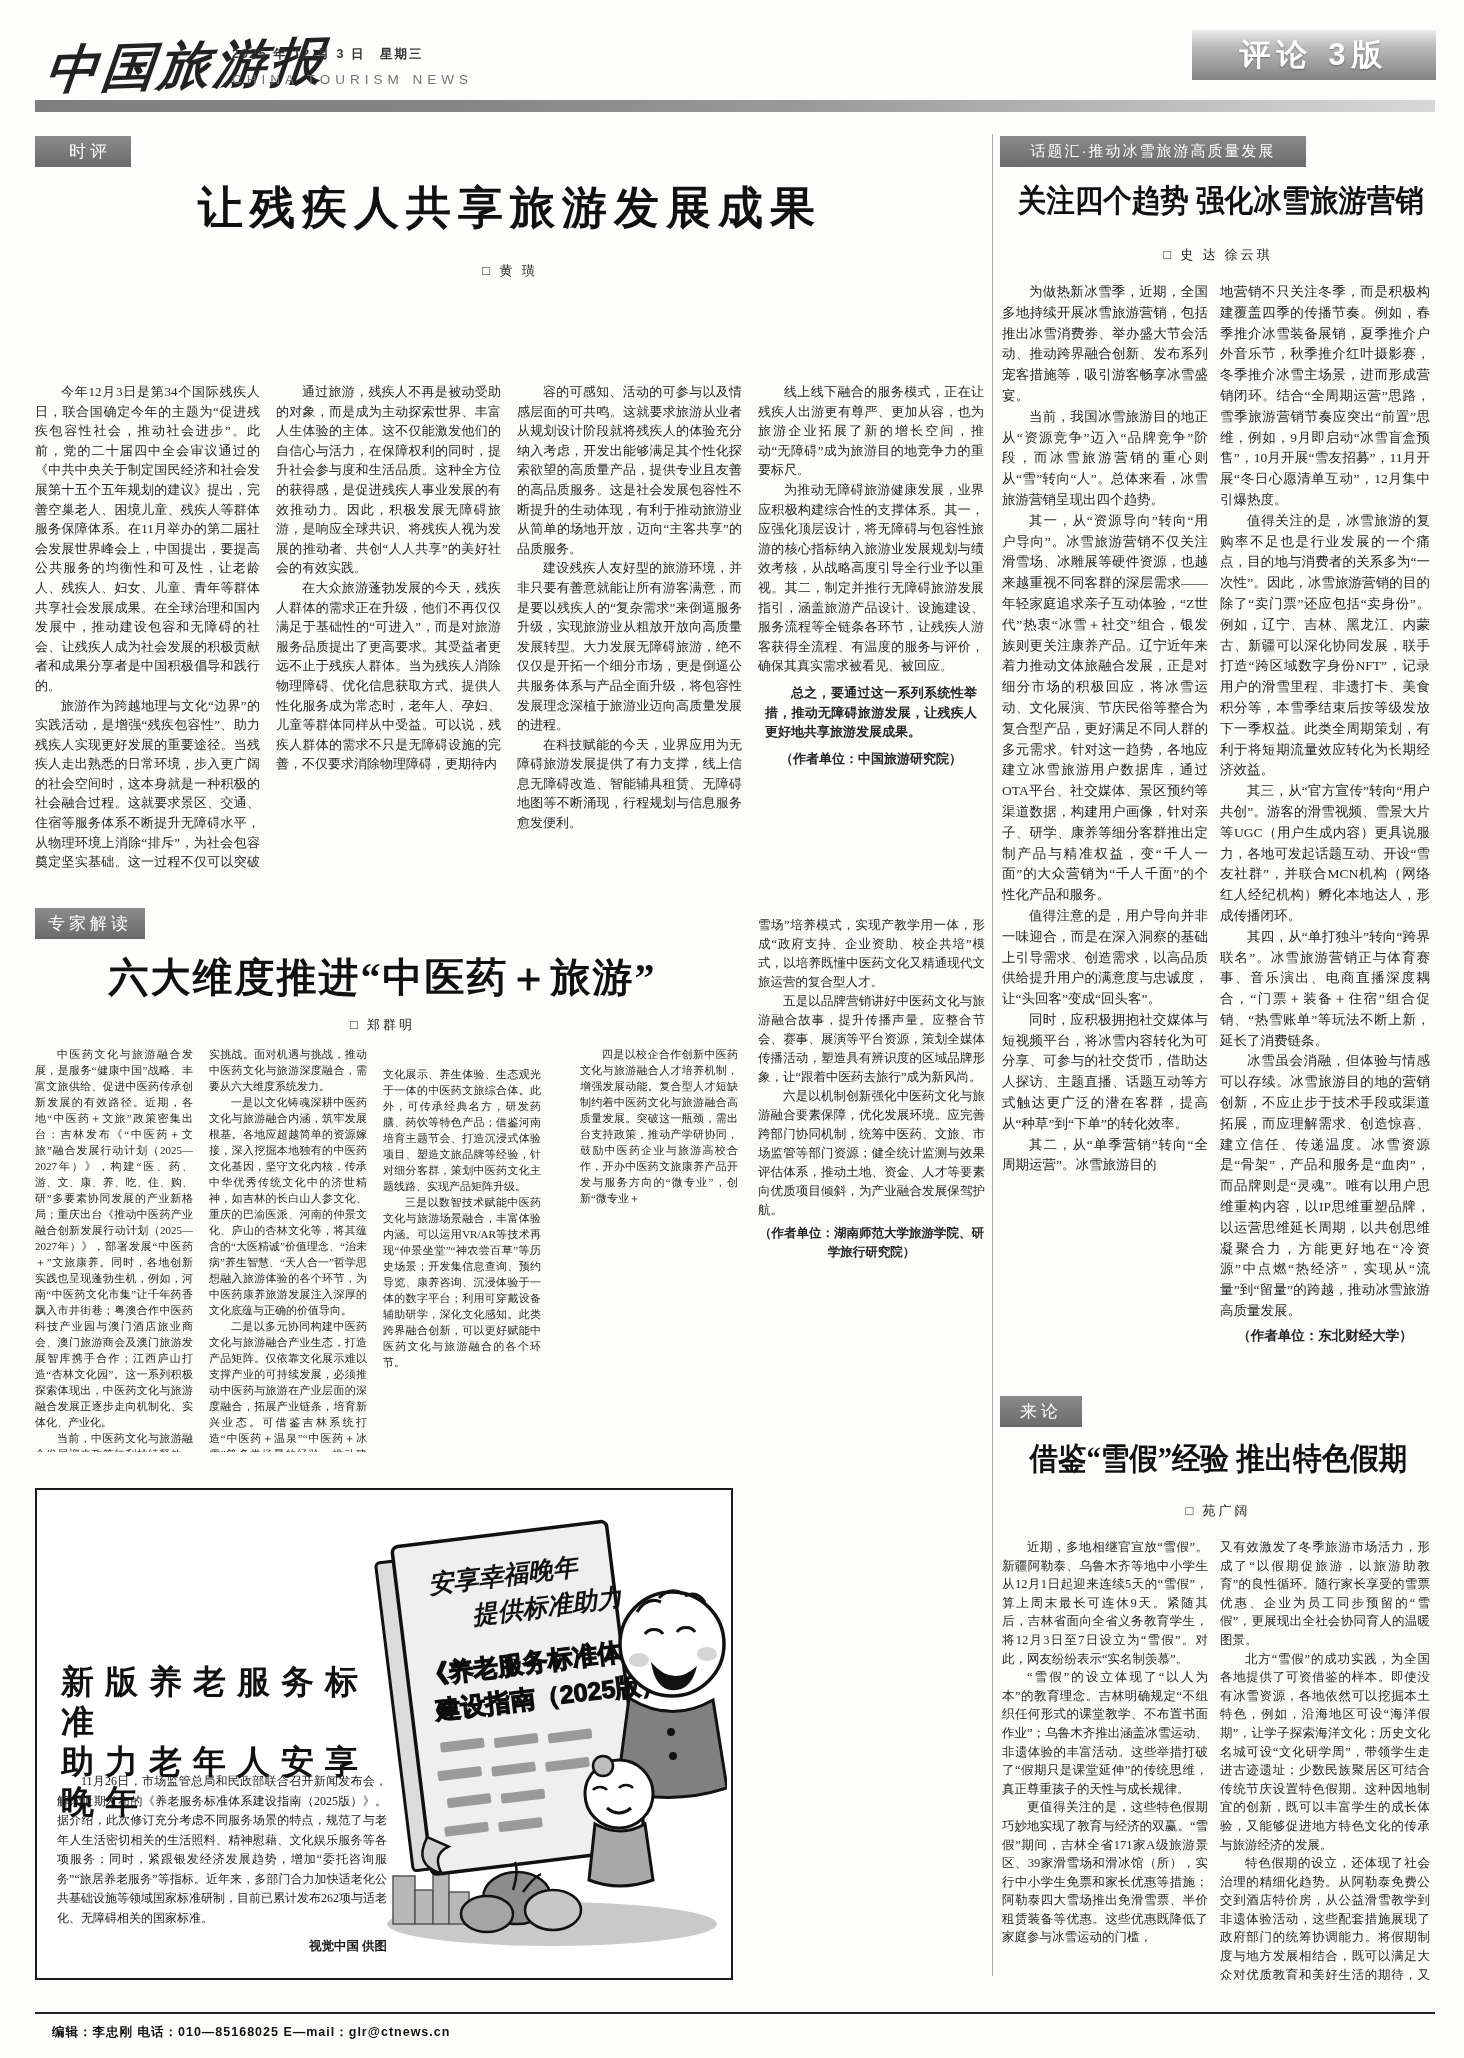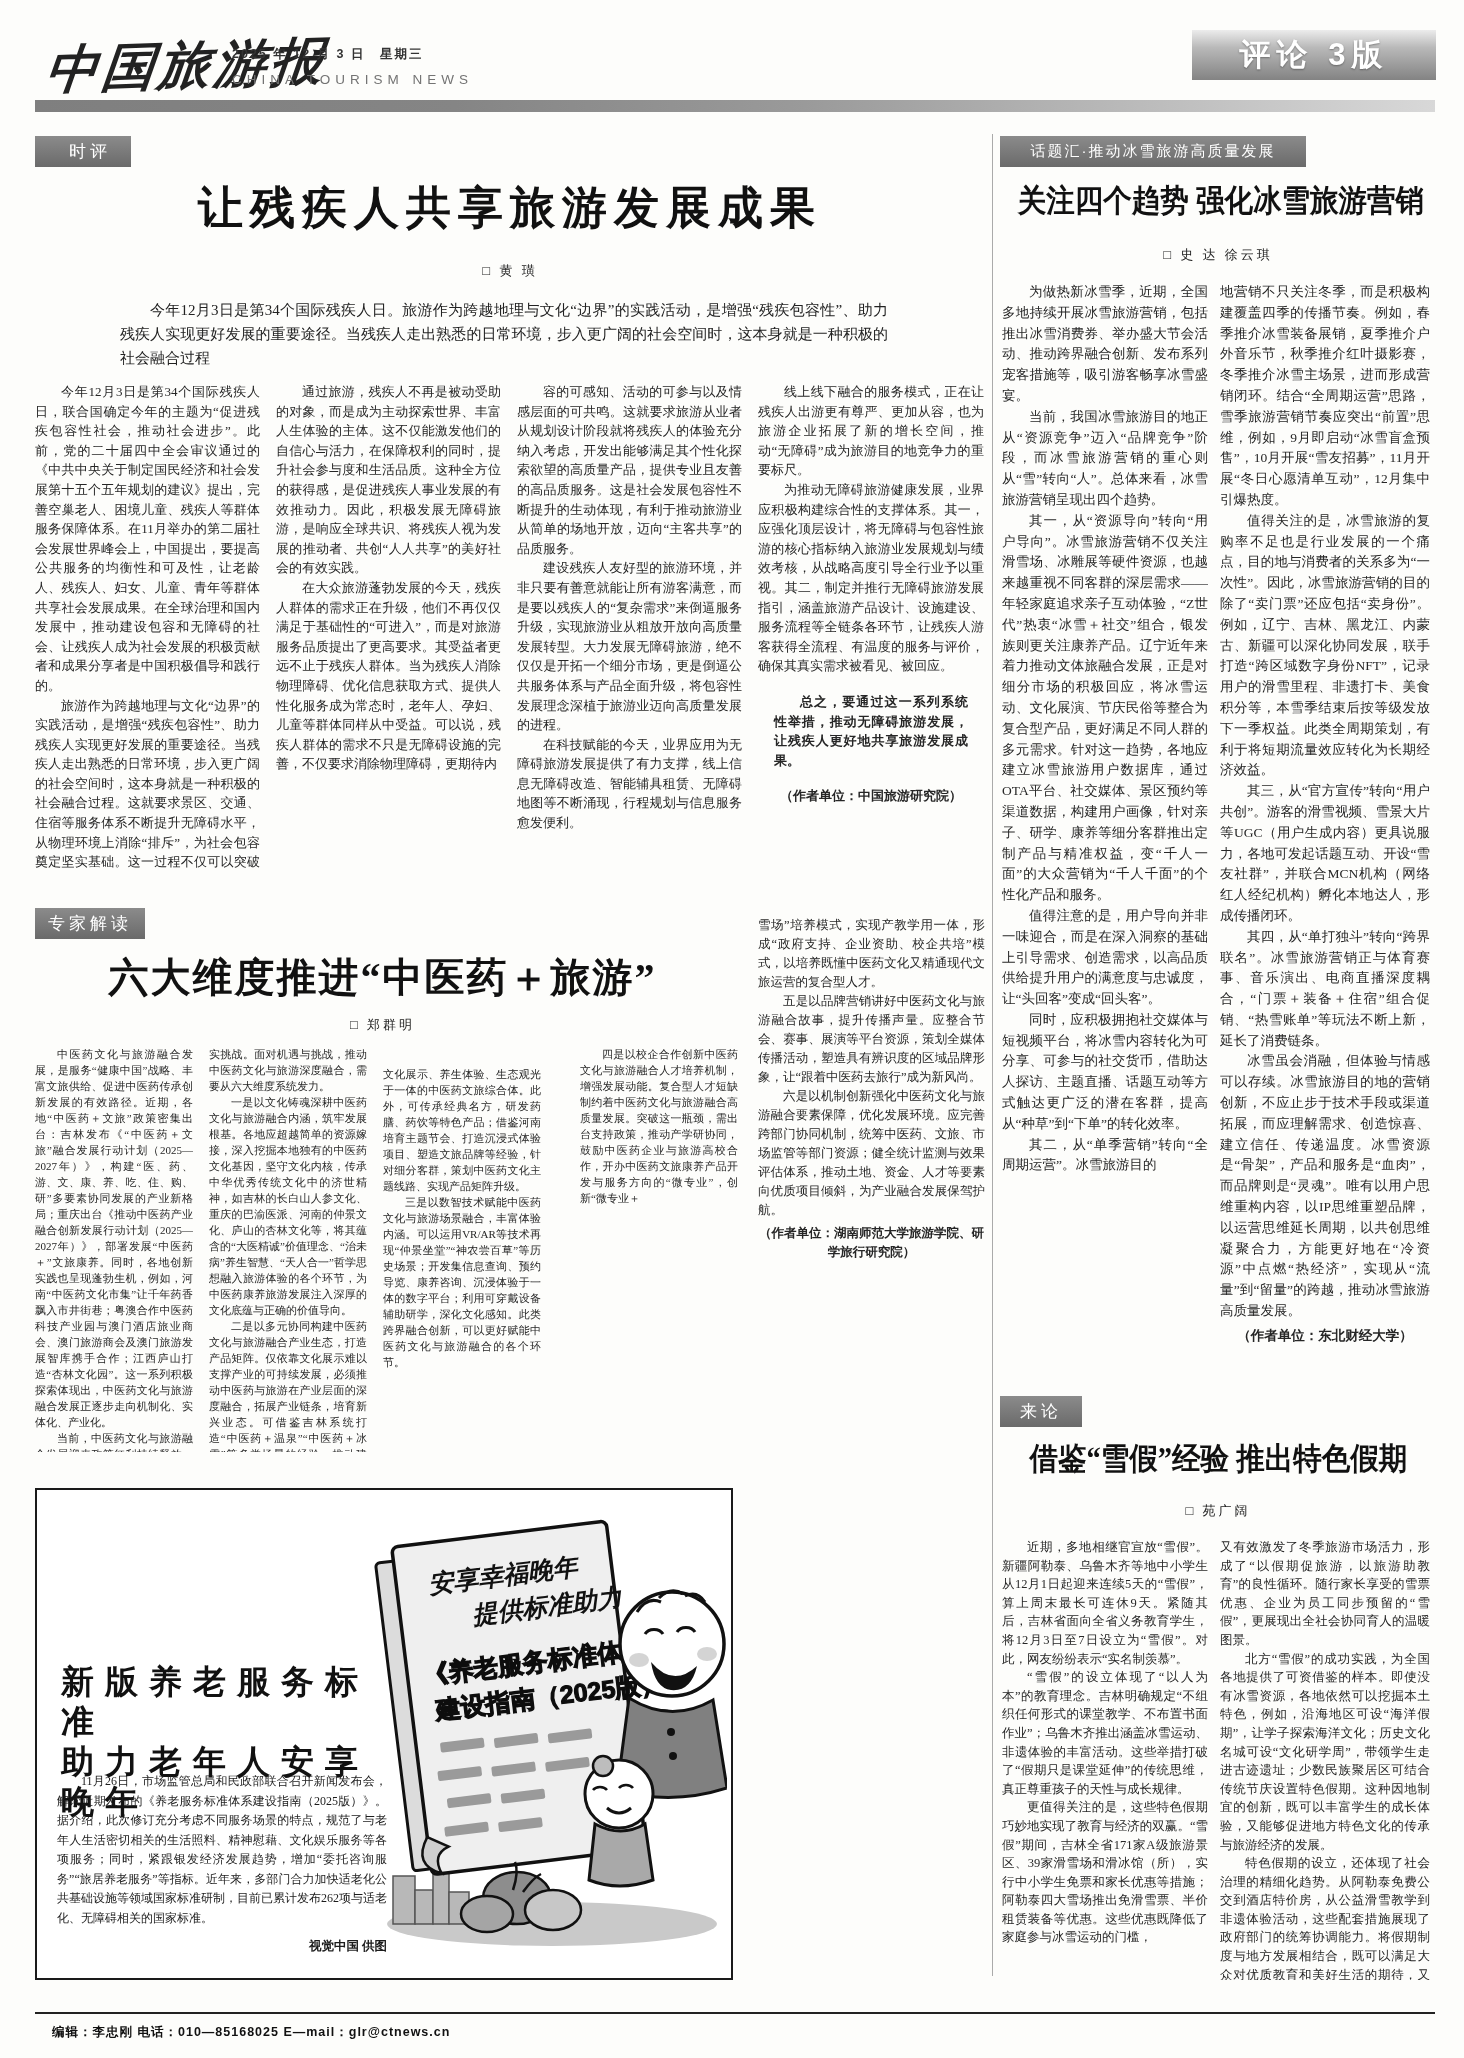--- a/index.html
+++ b/index.html
@@ -56,42 +56,39 @@
   <div class="abs masthead" style="left:42px;top:36px;">中国旅游报</div>
   <div class="abs m-date" style="left:232px;top:46px;">2025 年 12 月 3 日　星期三</div>
   <div class="abs m-eng" style="left:232px;top:72px;">CHINA TOURISM NEWS</div>
   <div class="abs badge" style="left:1192px;top:30px;width:244px;height:50px;">评论  3版</div>
   <div class="abs gradbar" style="left:35px;top:100px;width:1400px;height:12px;"></div>
   <div class="abs vdiv" style="left:992px;top:134px;height:1842px;"></div>
 
   <div class="abs seclabel" style="left:35px;top:136px;width:82px;height:31px;padding-left:14px;">时评</div>
   <div class="abs h1" style="left:35px;top:178px;width:950px;font-size:45px;letter-spacing:7px;">让残疾人共享旅游发展成果</div>
   <div class="abs byline" style="left:35px;top:262px;width:950px;">□ 黄  璜</div>
-  <div class="abs intro" style="left:120px;top:298px;width:768px;">
-    <p>今年12月3日是第34个国际残疾人日。旅游作为跨越地理与文化“边界”的实践活动，是增强“残疾包容性”、助力残疾人实现更好发展的重要途径。当残疾人走出熟悉的日常环境，步入更广阔的社会空间时，这本身就是一种积极的社会融合过程</p>
-  </div>
   <div class="abs col c-main" style="left:35px;top:382px;width:225px;height:492px;">
       <p>今年12月3日是第34个国际残疾人日，联合国确定今年的主题为“促进残疾包容性社会，推动社会进步”。此前，党的二十届四中全会审议通过的《中共中央关于制定国民经济和社会发展第十五个五年规划的建议》提出，完善空巢老人、困境儿童、残疾人等群体服务保障体系。在11月举办的第二届社会发展世界峰会上，中国提出，要提高公共服务的均衡性和可及性，让老龄人、残疾人、妇女、儿童、青年等群体共享社会发展成果。在全球治理和国内发展中，推动建设包容和无障碍的社会、让残疾人成为社会发展的积极贡献者和成果分享者是中国积极倡导和践行的。</p>
       <p>旅游作为跨越地理与文化“边界”的实践活动，是增强“残疾包容性”、助力残疾人实现更好发展的重要途径。当残疾人走出熟悉的日常环境，步入更广阔的社会空间时，这本身就是一种积极的社会融合过程。这就要求景区、交通、住宿等服务体系不断提升无障碍水平，从物理环境上消除“排斥”，为社会包容奠定坚实基础。这一过程不仅可以突破空间隔离，更可以打破心理壁垒，让残疾人在亲身体验中展现自身能力，从而改变刻板印象。</p>
     </div>
   <div class="abs col c-main" style="left:276px;top:382px;width:225px;height:492px;">
       <p>通过旅游，残疾人不再是被动受助的对象，而是成为主动探索世界、丰富人生体验的主体。这不仅能激发他们的自信心与活力，在保障权利的同时，提升社会参与度和生活品质。这种全方位的获得感，是促进残疾人事业发展的有效推动力。因此，积极发展无障碍旅游，是响应全球共识、将残疾人视为发展的推动者、共创“人人共享”的美好社会的有效实践。</p>
       <p>在大众旅游蓬勃发展的今天，残疾人群体的需求正在升级，他们不再仅仅满足于基础性的“可进入”，而是对旅游服务品质提出了更高要求。其受益者更远不止于残疾人群体。当为残疾人消除物理障碍、优化信息获取方式、提供人性化服务成为常态时，老年人、孕妇、儿童等群体同样从中受益。可以说，残疾人群体的需求不只是无障碍设施的完善，不仅要求消除物理障碍，更期待内</p>
     </div>
   <div class="abs col c-main" style="left:517px;top:382px;width:225px;height:492px;">
       <p>容的可感知、活动的可参与以及情感层面的可共鸣。这就要求旅游从业者从规划设计阶段就将残疾人的体验充分纳入考虑，开发出能够满足其个性化探索欲望的高质量产品，提供专业且友善的高品质服务。这是社会发展包容性不断提升的生动体现，有利于推动旅游业从简单的场地开放，迈向“主客共享”的品质服务。</p>
       <p>建设残疾人友好型的旅游环境，并非只要有善意就能让所有游客满意，而是要以残疾人的“复杂需求”来倒逼服务升级，实现旅游业从粗放开放向高质量发展转型。大力发展无障碍旅游，绝不仅仅是开拓一个细分市场，更是倒逼公共服务体系与产品全面升级，将包容性发展理念深植于旅游业迈向高质量发展的进程。</p>
       <p>在科技赋能的今天，业界应用为无障碍旅游发展提供了有力支撑，线上信息无障碍改造、智能辅具租赁、无障碍地图等不断涌现，行程规划与信息服务愈发便利。</p>
     </div>
   <div class="abs col c-main" style="left:758px;top:382px;width:226px;height:492px;">
     <div>
         <p>线上线下融合的服务模式，正在让残疾人出游更有尊严、更加从容，也为旅游企业拓展了新的增长空间，推动“无障碍”成为旅游目的地竞争力的重要标尺。</p>
         <p>为推动无障碍旅游健康发展，业界应积极构建综合性的支撑体系。其一，应强化顶层设计，将无障碍与包容性旅游的核心指标纳入旅游业发展规划与绩效考核，从战略高度引导全行业予以重视。其二，制定并推行无障碍旅游发展指引，涵盖旅游产品设计、设施建设、服务流程等全链条各环节，让残疾人游客获得全流程、有温度的服务与评价，确保其真实需求被看见、被回应。</p>
       </div>
-    <p class="concl" style="text-indent:2em;margin:16px;">总之，要通过这一系列系统性举措，推动无障碍旅游发展，让残疾人更好地共享旅游发展成果。</p>
+    <p class="concl" style="text-indent:2em;margin:7px;">总之，要通过这一系列系统性举措，推动无障碍旅游发展，让残疾人更好地共享旅游发展成果。</p>
     <div class="attr">（作者单位：中国旅游研究院）</div>
   </div>
 
   <div class="abs seclabel" style="left:35px;top:908px;width:110px;height:31px;">专家解读</div>
   <div class="abs h1" style="left:35px;top:950px;width:695px;font-size:40px;letter-spacing:2px;">六大维度推进“中医药＋旅游”</div>
   <div class="abs byline" style="left:35px;top:1016px;width:695px;">□ 郑群明</div>
   <div class="abs col c-zhy" style="left:35px;top:1046px;width:158px;height:406px;">
       <p>中医药文化与旅游融合发展，是服务“健康中国”战略、丰富文旅供给、促进中医药传承创新发展的有效路径。近期，各地“中医药＋文旅”政策密集出台：吉林发布《“中医药＋文旅”融合发展行动计划（2025—2027年）》，构建“医、药、游、文、康、养、吃、住、购、研”多要素协同发展的产业新格局；重庆出台《推动中医药产业融合创新发展行动计划（2025—2027年）》，部署发展“中医药＋”文旅康养。同时，各地创新实践也呈现蓬勃生机，例如，河南“中医药文化市集”让千年药香飘入市井街巷；粤澳合作中医药科技产业园与澳门酒店旅业商会、澳门旅游商会及澳门旅游发展智库携手合作；江西庐山打造“杏林文化园”。这一系列积极探索体现出，中医药文化与旅游融合发展正逐步走向机制化、实体化、产业化。</p>
       <p>当前，中医药文化与旅游融合发展迎来政策红利持续释放、健康需求急剧增长、消费升级加速转型、技术赋能不断突破等多重机遇，但也面临融合表面化、产品同质化、人才短缺等现</p>
     </div>

